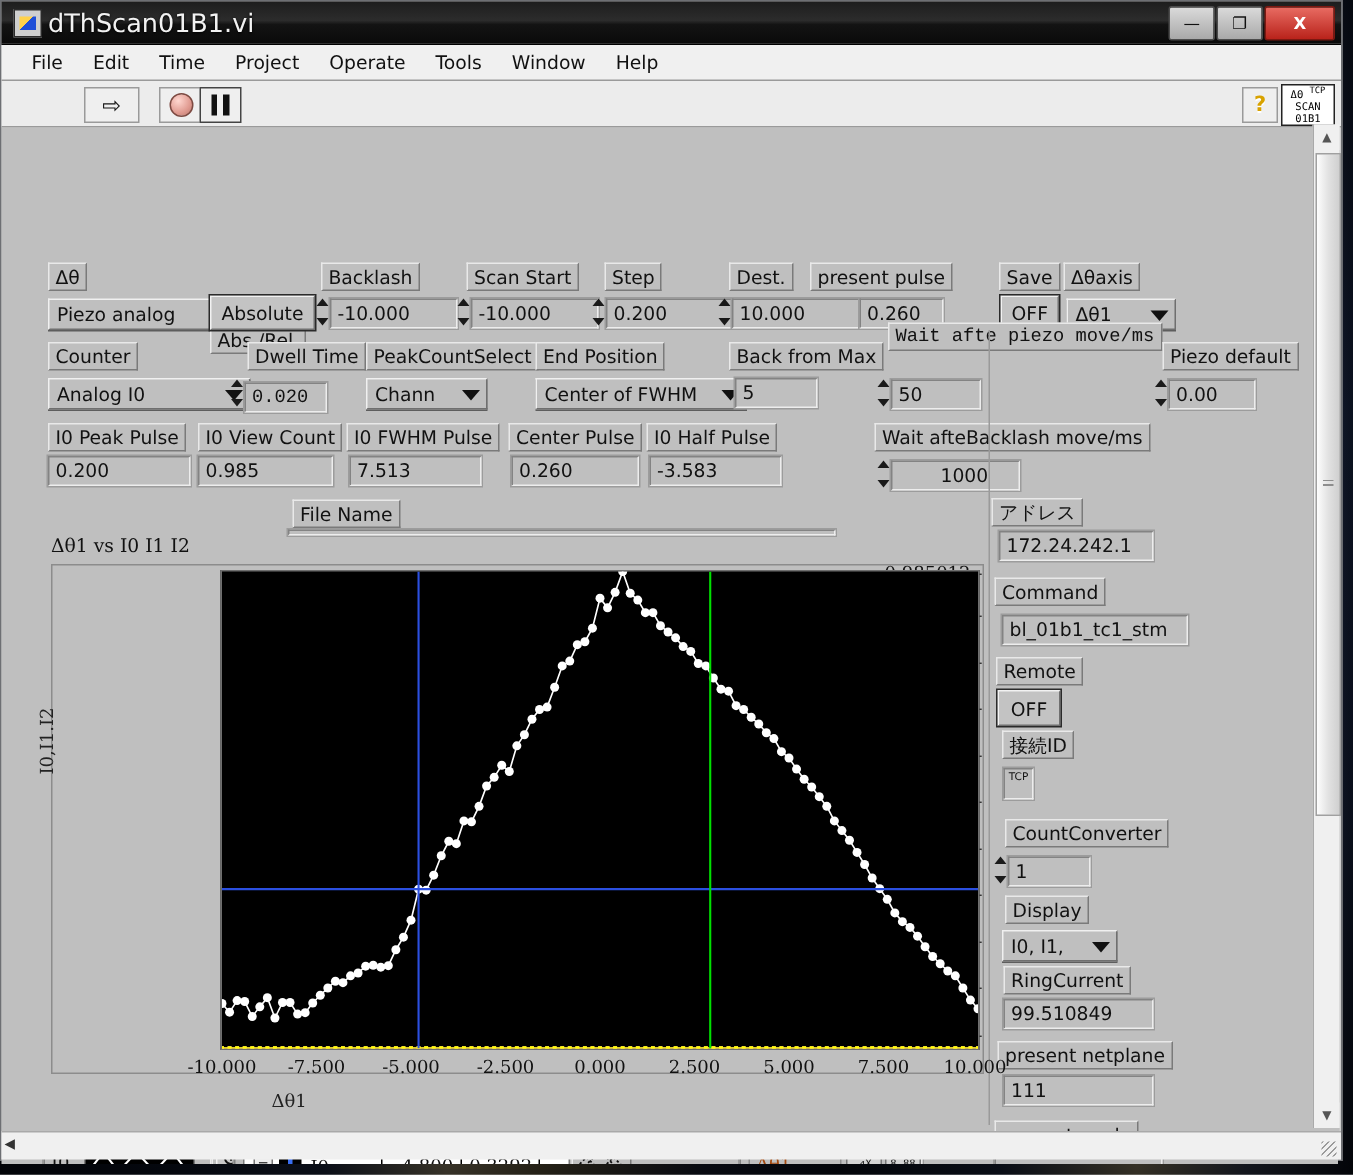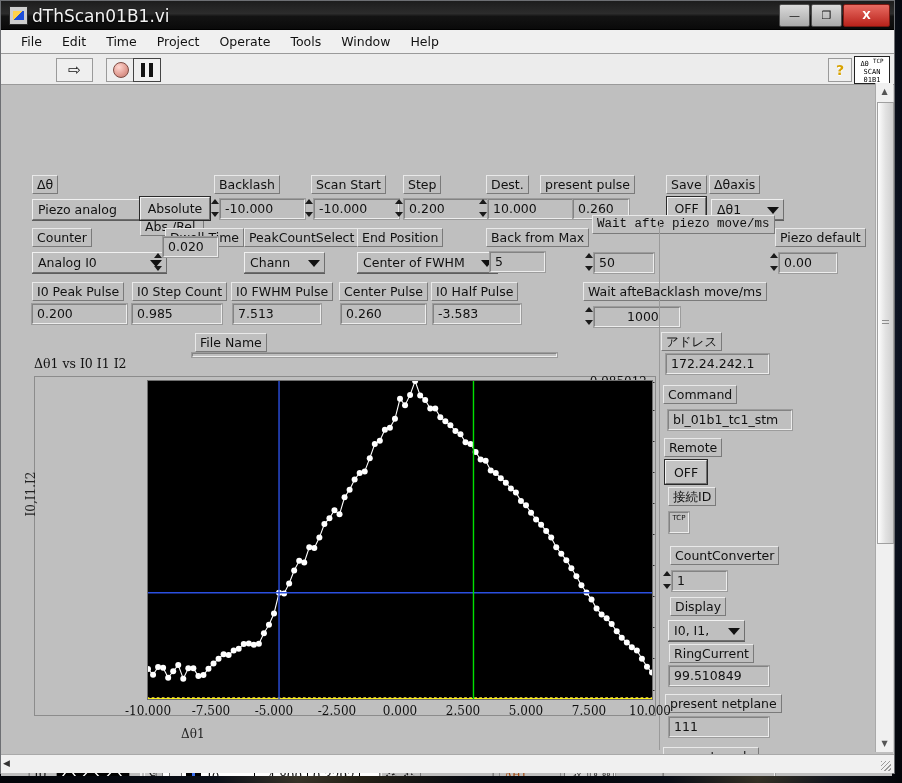--- a/index.html
+++ b/index.html
@@ -391,21 +391,21 @@
       <div class="lbl" style="left:31px;top:143px;">Counter</div>
       <div class="combo" style="left:31px;top:167px;width:108px;">
         <span>Analog I0</span><i class="arw"></i>
       </div>
 
       <div class="lbl" style="left:164px;top:143px;">Dwell Time</div>
       <div class="spin" style="left:152px;top:168px;height:18px;">
           <i class="up"></i>
           <i class="dn"></i>
         </div>
-      <div class="num" style="left:162px;top:152px;width:45px;">0.020</div>
+      <div class="num" style="left:162px;top:170px;width:45px;font-family:Liberation Mono, monospace;">0.020</div>
 
       <div class="lbl" style="left:243px;top:143px;">PeakCountSelect</div>
       <div class="combo" style="left:243px;top:167px;width:54px;">
         <span>Chann</span><i class="arw"></i>
       </div>
 
       <div class="lbl" style="left:356px;top:143px;">End Position</div>
       <div class="combo" style="left:356px;top:167px;width:114px;">
         <span>Center of FWHM</span><i class="arw"></i>
       </div>
@@ -423,21 +423,21 @@
       <div class="lbl" style="left:774px;top:143px;">Piezo default</div>
       <div class="spin" style="left:768px;top:168px;height:18px;">
           <i class="up"></i>
           <i class="dn"></i>
         </div>
       <div class="num" style="left:778px;top:168px;width:48px;">0.00</div>
 
       <div class="lbl" style="left:31px;top:197px;">I0 Peak Pulse</div>
       <div class="num" style="left:31px;top:219px;width:85px;">0.200</div>
 
-      <div class="lbl" style="left:131px;top:197px;">I0 Step Count</div>
+      <div class="lbl" style="left:131px;top:197px;">I0 View Count</div>
       <div class="num" style="left:131px;top:219px;width:80px;">0.985</div>
 
       <div class="lbl" style="left:230px;top:197px;">I0 FWHM Pulse</div>
       <div class="num" style="left:232px;top:219px;width:78px;">7.513</div>
 
       <div class="lbl" style="left:338px;top:197px;">Center Pulse</div>
       <div class="num" style="left:340px;top:219px;width:75px;">0.260</div>
 
       <div class="lbl" style="left:430px;top:197px;">I0 Half Pulse</div>
       <div class="num" style="left:432px;top:219px;width:78px;">-3.583</div>

